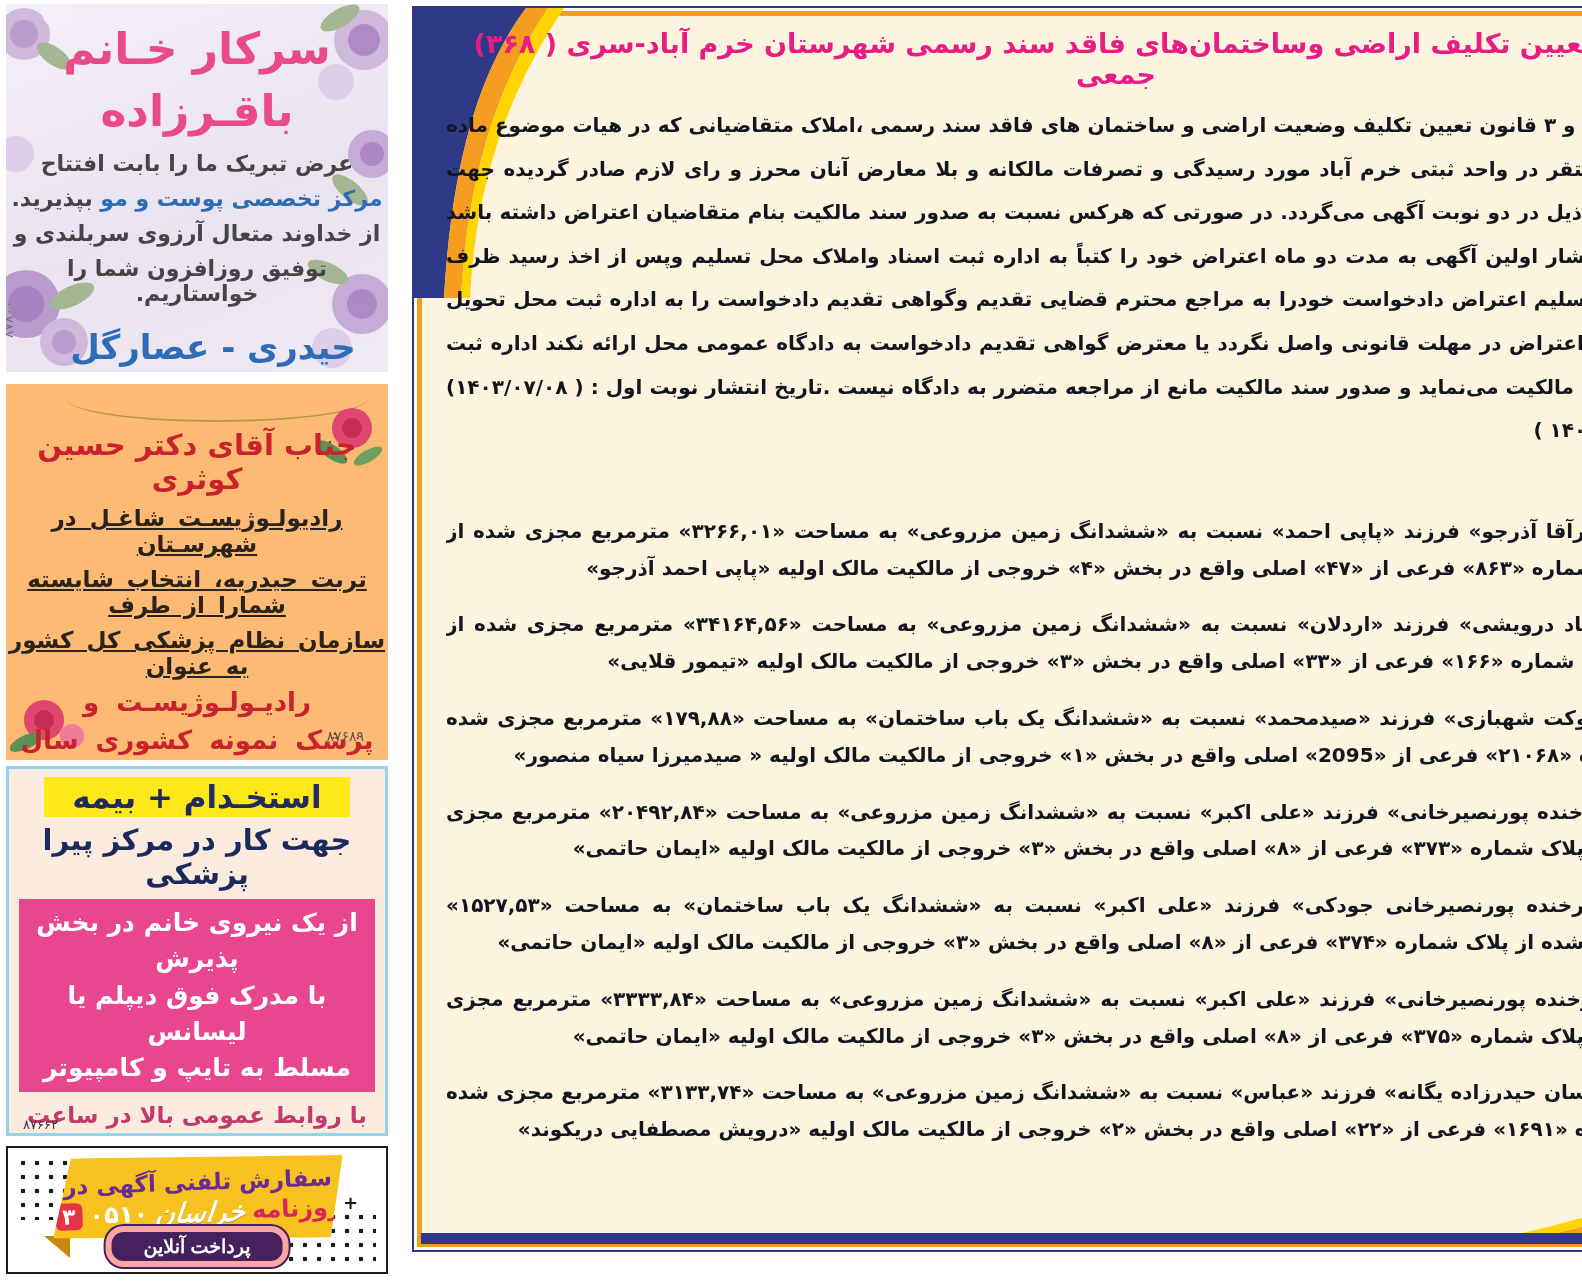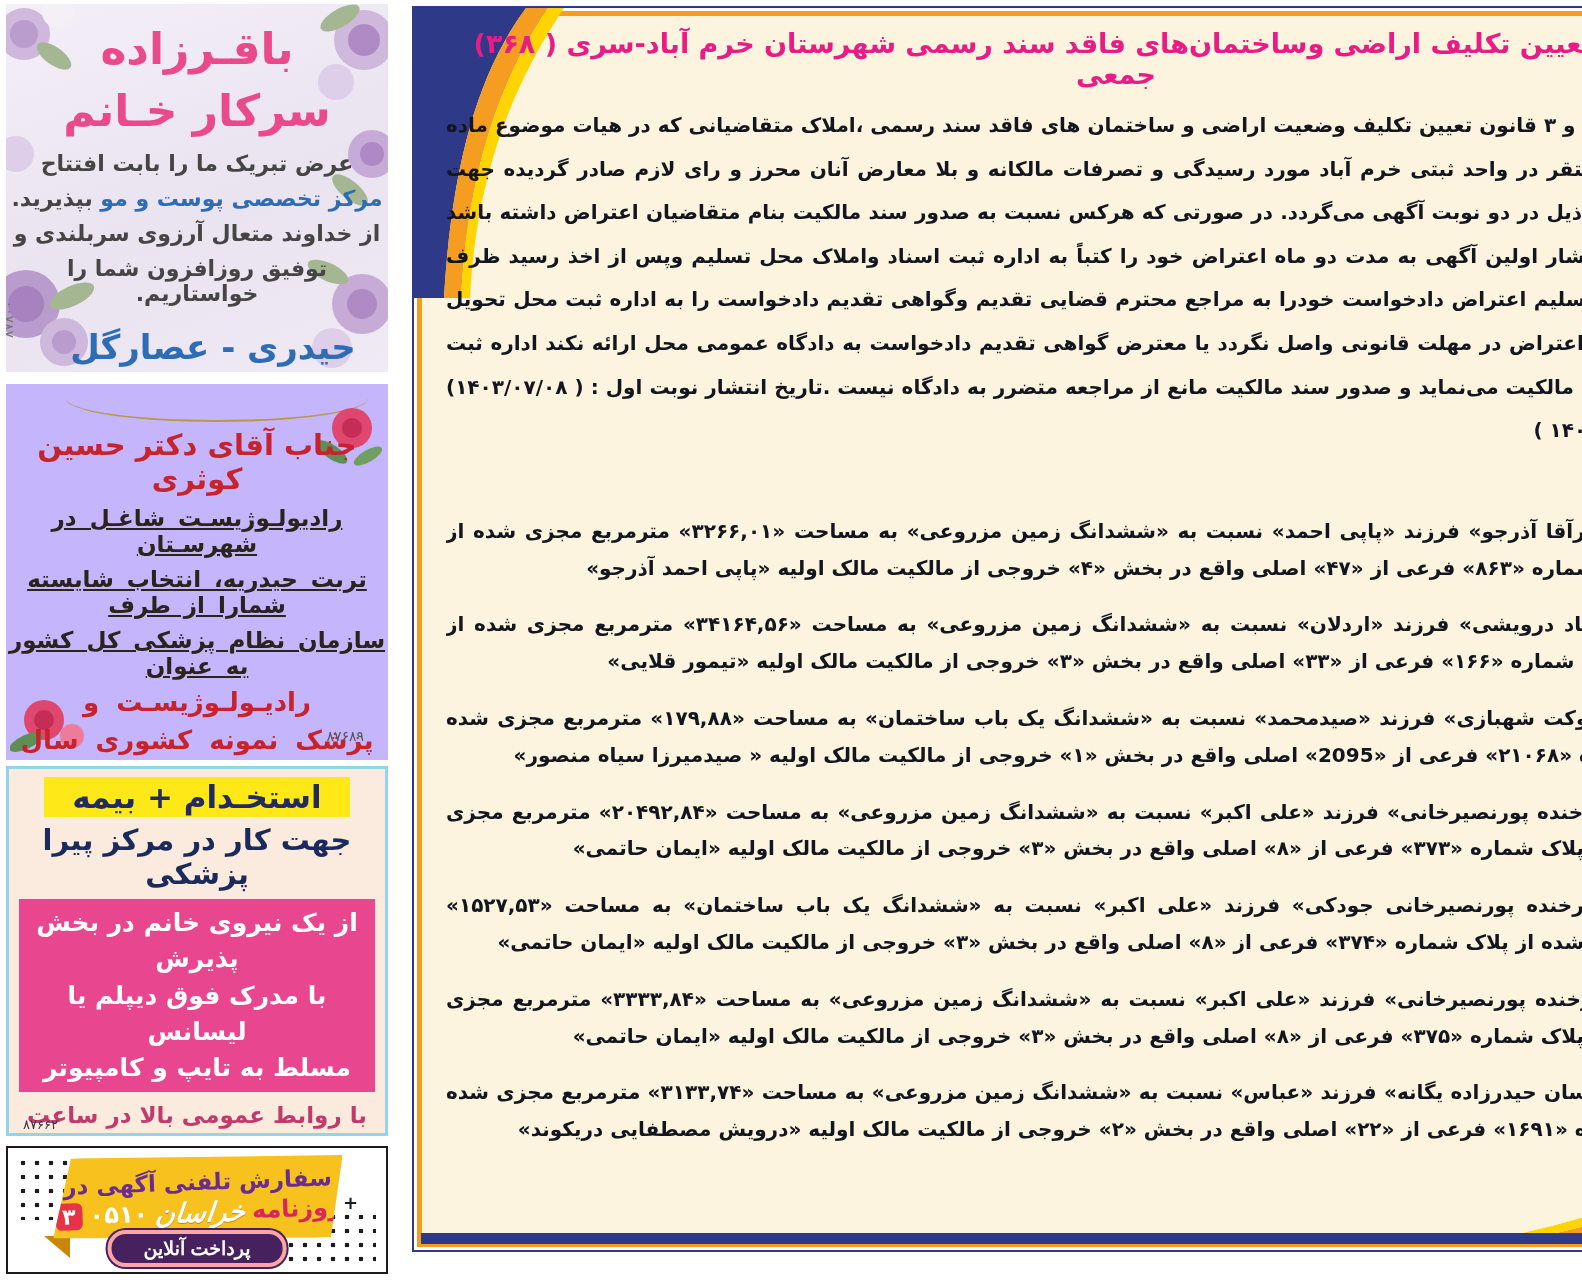--- a/index.html
+++ b/index.html
@@ -30,21 +30,21 @@
   .ad1-flowers{position:absolute;inset:0;}
   .ad1-inner{position:relative;z-index:2;text-align:center;padding-top:14px;}
   .ad1-title{color:#e84a8a;font-weight:bold;font-size:44px;line-height:1.4;}
   .ad1-line{color:#454545;font-weight:bold;font-size:22px;margin-top:10px;}
   .ad1-blue{color:#2e6cb5;}
   .ad1-sign{color:#2e6cb5;font-weight:bold;font-size:34px;margin-top:21px;padding-left:32px;}
   .ad1-code{position:absolute;left:10px;bottom:34px;transform:rotate(-90deg);transform-origin:left bottom;
             font-size:14px;color:#777;z-index:2;}
 
   
-  .ad-doctor{top:384px;height:376px;background:#c4b5fd;}
+  .ad-doctor{top:384px;height:376px;background:#fdba74;}
   .ad2-arc{position:absolute;top:10px;left:60px;right:20px;height:26px;
            border-bottom:2px solid #b99843;border-radius:0 0 60% 60%/0 0 100% 100%;}
   .ad2-inner{position:relative;z-index:2;text-align:center;padding-top:44px;}
   .ad2-title{color:#c8232c;font-weight:bold;font-size:29px;}
   .ad2-line{color:#2a241c;font-weight:bold;font-size:23px;margin-top:9px;word-spacing:5px;text-decoration:underline;}
   .ad2-hl{color:#c8232c;font-weight:bold;font-size:26px;margin-top:8px;word-spacing:8px;}
   .ad2-code{position:absolute;right:24px;bottom:16px;font-size:14px;color:#555;z-index:2;}
   .ad2-rose{position:absolute;z-index:1;}
 
   
@@ -70,21 +70,21 @@
   .ribbon-l1{color:#6a2c91;font-weight:bold;font-size:23px;}
   .ribbon-l2{display:flex;align-items:center;gap:7px;direction:rtl;margin-top:2px;}
   .rb-news{color:#d6265c;font-weight:bold;font-size:24px;}
   .rb-brand{color:#ffffff;font-weight:bold;font-style:italic;font-size:27px;transform:skewX(-8deg);
             text-shadow:0 1px 0 #c8860a;}
   .rb-hot{color:#ffffff;font-weight:bold;font-size:24px;}
   .rb-badge{background:#e53348;color:#ffffff;font-weight:bold;font-size:22px;border-radius:6px;
             padding:1px 7px;}
   .pay-pill{position:absolute;left:50%;transform:translateX(-50%);bottom:5px;z-index:3;
             background:#47205e;color:#ffffff;font-weight:bold;font-size:19px;border-radius:18px;
-            padding:3px 32px;border:4px solid #fca5a5;box-shadow:0 0 0 2px #47205e;cursor:pointer;}
+            padding:3px 32px;border:6px solid #fca5a5;box-shadow:0 0 0 2px #47205e;cursor:pointer;}
   .plus{position:absolute;font-weight:bold;z-index:1;color:#1c1c1c;}
   .pink-dot{position:absolute;width:22px;height:22px;border-radius:50%;background:#e8397b;z-index:1;}
 </style>
 </head>
 <body>
 
 <div class="canvas">
 
   <div class="notice">
     <div class="notice-border"></div>
@@ -137,22 +137,22 @@
           <circle cx="58" cy="338" r="12" fill="#b493c9"></circle>
         <ellipse cx="66" cy="292" rx="24" ry="10" fill="#9cb287" transform="rotate(-25 66 292)"></ellipse>
         <circle cx="356" cy="300" r="30" fill="#c2a4d4"></circle>
           <circle cx="356" cy="300" r="15" fill="#a87fc0"></circle>
         <circle cx="326" cy="344" r="20" fill="#dccbe8"></circle>
         <ellipse cx="322" cy="268" rx="22" ry="9" fill="#9cb287" transform="rotate(25 322 268)"></ellipse>
         <circle cx="10" cy="150" r="18" fill="#dccbe8"></circle>
       </g>
     </svg>
     <div class="ad1-inner">
+      <div class="ad1-title">سرکار خـانم</div>
       <div class="ad1-title">باقـرزاده</div>
-      <div class="ad1-title">سرکار خـانم</div>
       <div class="ad1-line">عرض تبریک ما را بابت افتتاح</div>
       <div class="ad1-line">
         <span class="ad1-blue">مرکز تخصصی پوست و مو</span>
         <span>بپذیرید.</span>
       </div>
       <div class="ad1-line">از خداوند متعال آرزوی سربلندی و</div>
       <div class="ad1-line">توفیق روزافزون شما را خواستاریم.</div>
       <div class="ad1-sign">حیدری - عصارگل</div>
     </div>
     <div class="ad1-code">۸۷۸۰۰</div>

